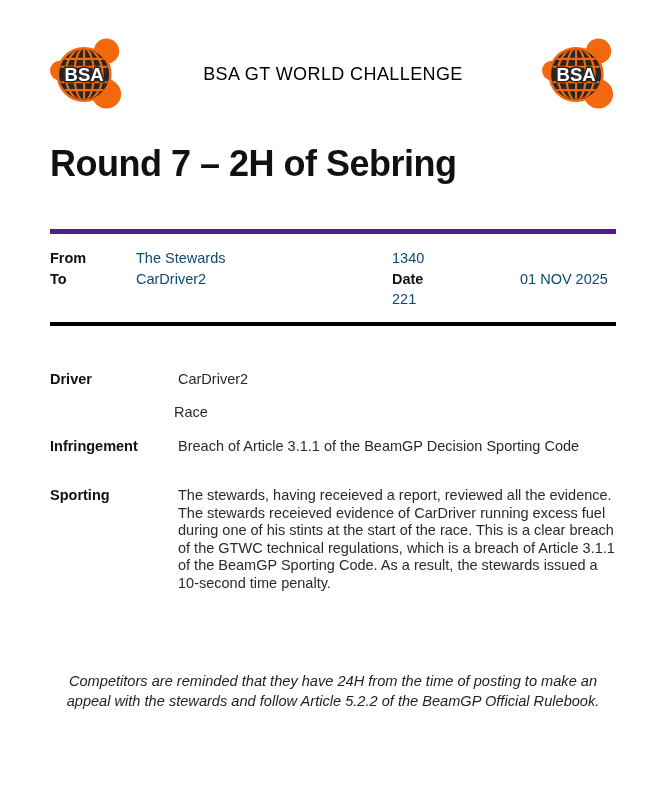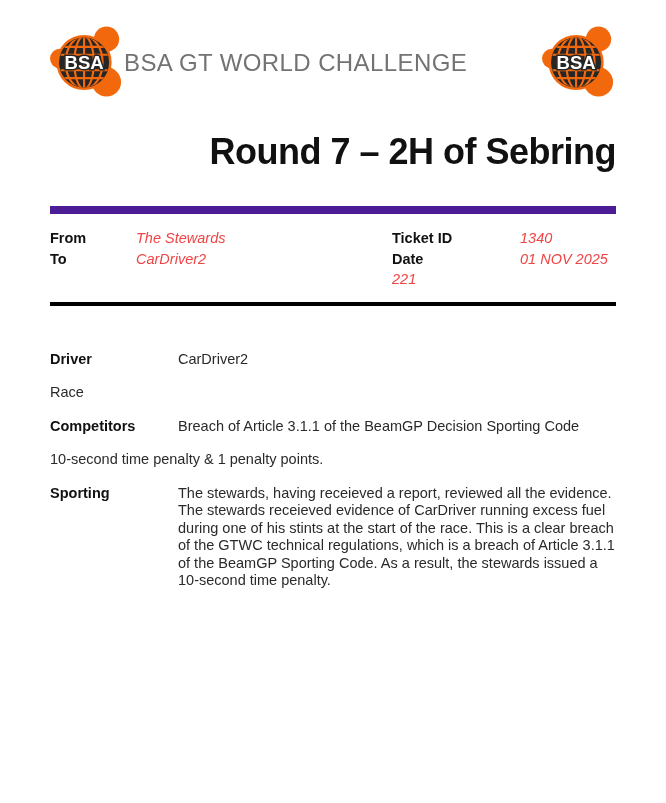--- a/index.html
+++ b/index.html
@@ -2,50 +2,50 @@
 <html><head>
 <meta charset="utf-8">
 <style>
   * { margin: 0; padding: 0; box-sizing: border-box; }
   html, body { background: #ffffff; }
   body {
     width: 666px; height: 803px;
     font-family: "Liberation Sans", sans-serif;
     color: #222; overflow: hidden;
   }
-  .doc { width: 566px; margin: 0 auto; padding-top: 25px; }
+  .doc { width: 566px; margin: 0 auto; padding-top: 37px; }
 
   .masthead { display: flex; align-items: center; justify-content: space-between; }
   .logo { display: block; }
   .org-title {
-    font-size: 24px; font-weight: 400; letter-spacing: 0.4px;
-    color: #737373; flex: 1;
+    font-size: 18px; font-weight: 400; letter-spacing: 0.4px;
+    color: #000000; text-align: center; flex: 1;
   }
 
   .doc-title {
-    margin-top: 31px; text-align: right;
+    margin-top: 31px; text-align: left;
     font-size: 36px; font-weight: 700; letter-spacing: -0.5px; color: #111;
   }
 
   .meta {
-    margin-top: 33px;
-    border-top: 8px solid #4c1d95; border-bottom: 4px solid #000;
+    margin-top: 44px;
+    border-top: 5px solid #4c1d95; border-bottom: 4px solid #000;
     padding: 14px 0 12px;
     display: flex; font-size: 14.5px;
   }
   .meta-col.meta-left { width: 342px; }
   .meta-col.meta-right { flex: 1; }
   .meta-row { display: flex; line-height: 20.5px; }
   .meta-label { font-weight: 700; color: #111; flex-shrink: 0; }
   .meta-left .meta-label { width: 86px; }
   .meta-right .meta-label { width: 128px; }
-  .meta-value { color: #ef4444; font-style: italic; }
+  .meta-value { color: #0c4a6e; }
 
   .details { margin-top: 45px; font-size: 14.5px; }
-  .detail-row { display: flex; margin-bottom: 16px; }
+  .detail-row { display: flex; margin-bottom: 16px; justify-content: flex-end; }
   .detail-label { width: 128px; font-weight: 700; color: #111; flex-shrink: 0; line-height: 17.5px; }
   .detail-value { width: 442px; color: #2a2a2a; line-height: 17.5px; }
 
   .appeal-note {
     margin-top: 80px; text-align: center; font-style: italic;
     font-size: 14.6px; line-height: 19.5px; color: #1f1f1f;
   }
 </style>
 </head>
 <body>
@@ -110,21 +110,20 @@
         <span class="meta-label">From</span>
         <span class="meta-value">The Stewards</span>
       </div>
       <div class="meta-row">
         <span class="meta-label">To</span>
         <span class="meta-value">CarDriver2</span>
       </div>
     </div>
     <div class="meta-col meta-right">
       <div class="meta-row">
-        <span class="meta-label">Ticket ID</span>
         <span class="meta-value">1340</span>
       </div>
       <div class="meta-row">
         <span class="meta-label">Date</span>
         <span class="meta-value">01 NOV 2025</span>
       </div>
       <div class="meta-row">
         <span class="meta-value">221</span>
       </div>
     </div>
@@ -132,26 +131,26 @@
 
   <section class="details">
     <div class="detail-row">
       <span class="detail-label">Driver</span>
       <span class="detail-value">CarDriver2</span>
     </div>
     <div class="detail-row">
       <span class="detail-value">Race</span>
     </div>
     <div class="detail-row">
-      <span class="detail-label">Competitors</span>
+      <span class="detail-label">Infringement</span>
       <span class="detail-value">Breach of Article 3.1.1 of the BeamGP Decision Sporting Code</span>
     </div>
     <div class="detail-row">
-      <span class="detail-value">10-second time penalty &amp; 1 penalty points.</span>
     </div>
     <div class="detail-row">
       <span class="detail-label">Sporting</span>
       <span class="detail-value">The stewards, having receieved a report, reviewed all the evidence. The stewards receieved evidence of CarDriver running excess fuel during one of his stints at the start of the race. This is a clear breach of the GTWC technical regulations, which is a breach of Article 3.1.1 of the BeamGP Sporting Code. As a result, the stewards issued a 10-second time penalty.</span>
     </div>
   </section>
 
+  <footer class="appeal-note">Competitors are reminded that they have 24H from the time of posting to make an appeal with the stewards and follow Article 5.2.2 of the BeamGP Official Rulebook.</footer>
 
 </div>
 
 </body></html>

